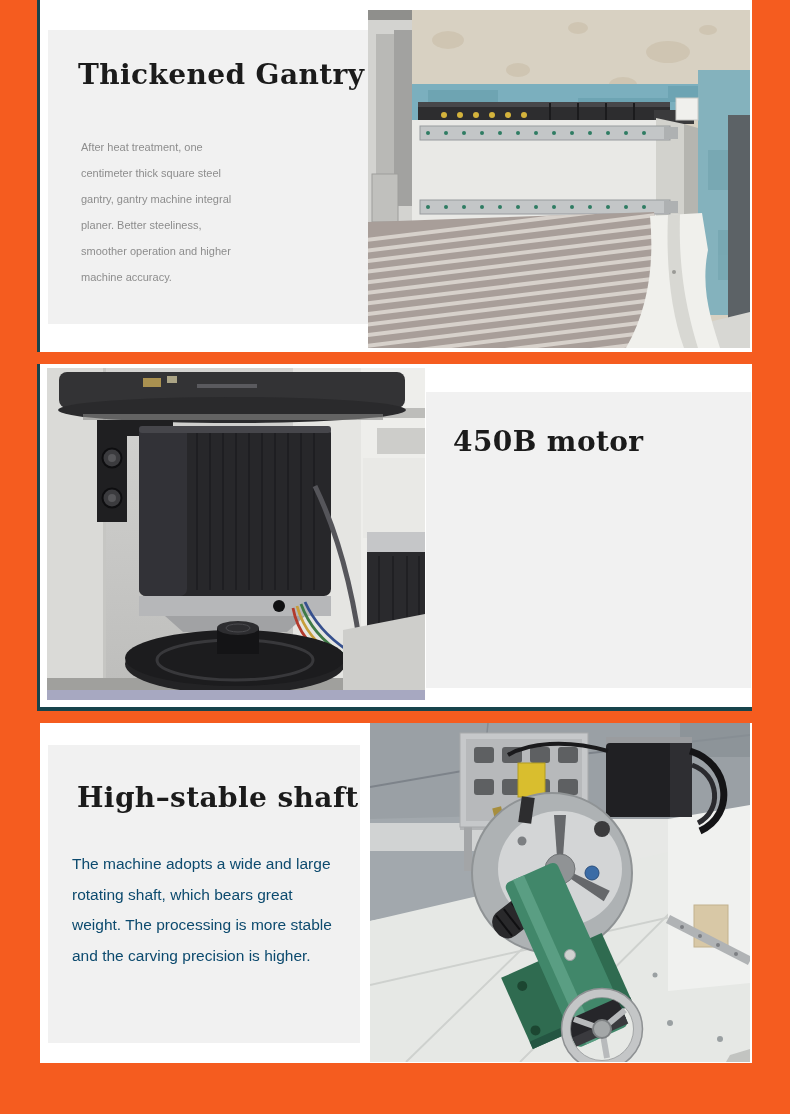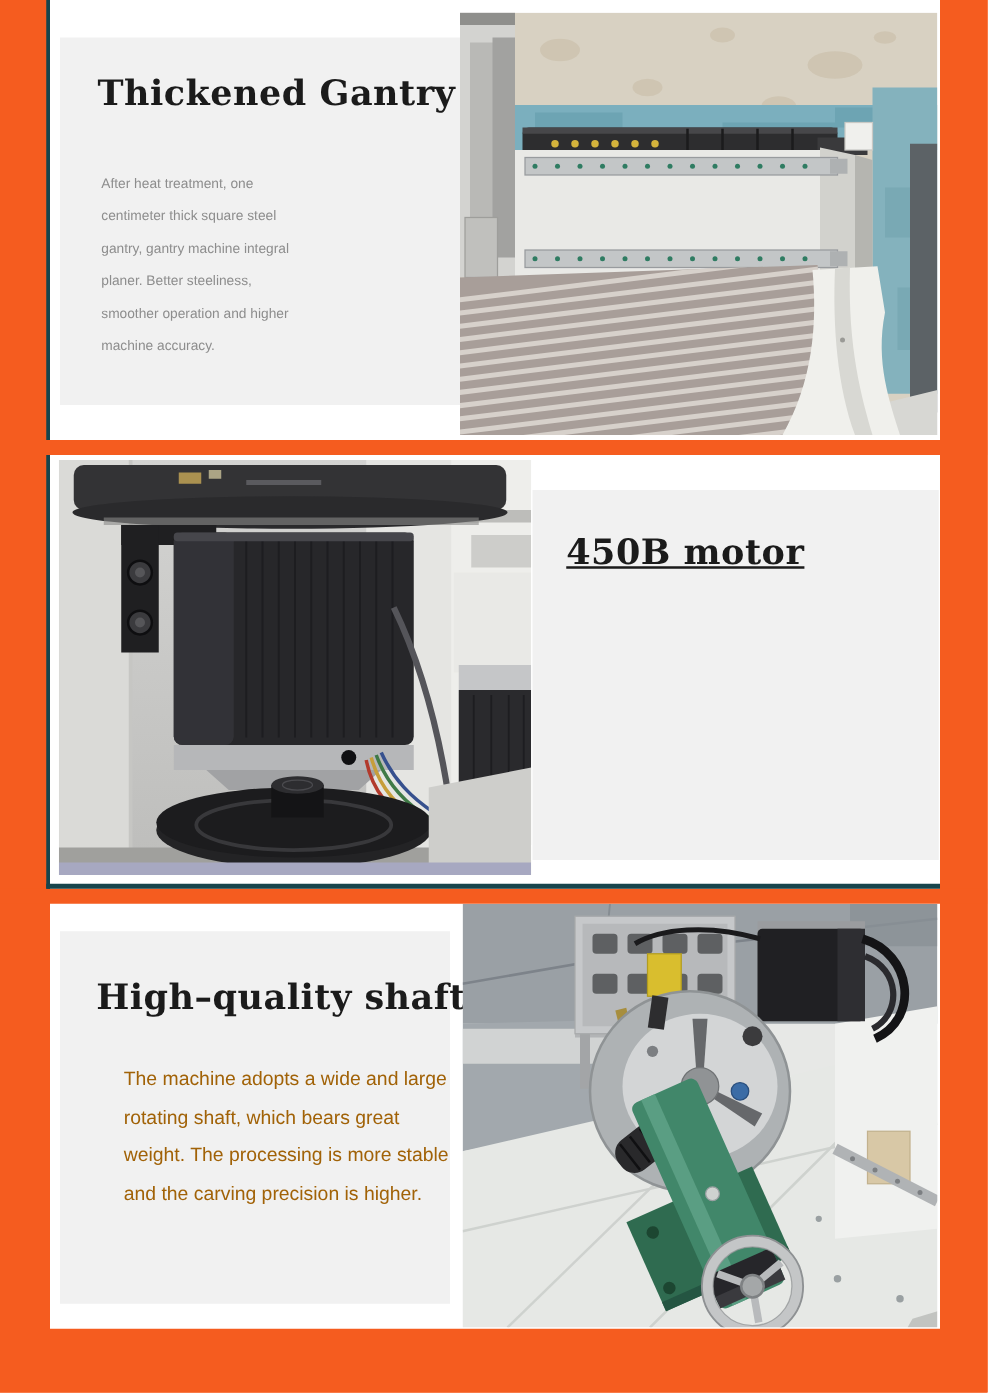--- a/index.html
+++ b/index.html
@@ -14,27 +14,27 @@
   .gap1{top:352px;} .gap2{top:711px;}
 
   .panel{position:absolute;background:#f1f1f1;}
   .panel1{left:48px;top:30px;width:352px;height:294px;}
   .panel2{left:426px;top:392px;width:325px;height:296px;}
   .panel3{left:48px;top:745px;width:312px;height:298px;}
 
   .sec-title{position:absolute;margin:0;font-family:"DejaVu Serif","Liberation Serif",serif;
              font-weight:700;font-size:28px;color:#1b1b1b;letter-spacing:.4px;white-space:nowrap;}
   .panel1 .sec-title{left:30px;top:28px;}
-  .panel2 .sec-title{left:27px;top:33px;text-decoration:underline;}
+  .panel2 .sec-title{left:27px;top:33px;}
   .panel3 .sec-title{left:29px;top:36px;}
 
   .sec-body{position:absolute;margin:0;white-space:pre-line;color:#8d8d8d;font-size:11px;line-height:26px;}
   .panel1 .sec-body{left:33px;top:104px;width:260px;}
   .panel2 .sec-body{left:27px;top:100px;width:290px;}
-  .panel3 .sec-body{left:51px;top:104px;width:275px;color:#a16207;font-size:15.5px;line-height:30.5px;}
+  .panel3 .sec-body{left:24px;top:104px;width:275px;color:#0c4a6e;font-size:15.5px;line-height:30.5px;}
 
   .photo{position:absolute;overflow:hidden;}
   .photo svg{display:block;width:100%;height:100%;}
   .photo1{left:368px;top:10px;width:382px;height:338px;}
   .photo2{left:47px;top:368px;width:378px;height:332px;}
   .photo3{left:370px;top:723px;width:380px;height:339px;}
 </style>
 </head>
 <body>
 
@@ -253,21 +253,21 @@
       </g>
       <polygon points="296,262 378,246 378,332 296,332" fill="#cececb"></polygon>
       <rect x="0" y="322" width="378" height="10" fill="#a7a8c1"></rect>
     </svg>
   </div>
   <div class="panel panel2">
     <h2 class="sec-title">450B motor</h2>
   </div>
 
   <div class="panel panel3">
-    <h2 class="sec-title">High–quality shaft</h2>
+    <h2 class="sec-title">High–stable shaft</h2>
     <p class="sec-body">The machine adopts a wide and large
 rotating shaft, which bears great
 weight. The processing is more stable
 and the carving precision is higher.</p>
   </div>
   <div class="photo photo3">
     <svg viewBox="0 0 380 339" preserveAspectRatio="none">
       <rect width="380" height="339" fill="#e7e8e6"></rect>
       <rect x="0" y="0" width="380" height="96" fill="#9aa0a5"></rect>
       <path d="M0,64 L150,38 L380,12" stroke="#7d838a" stroke-width="2" fill="none"></path>

